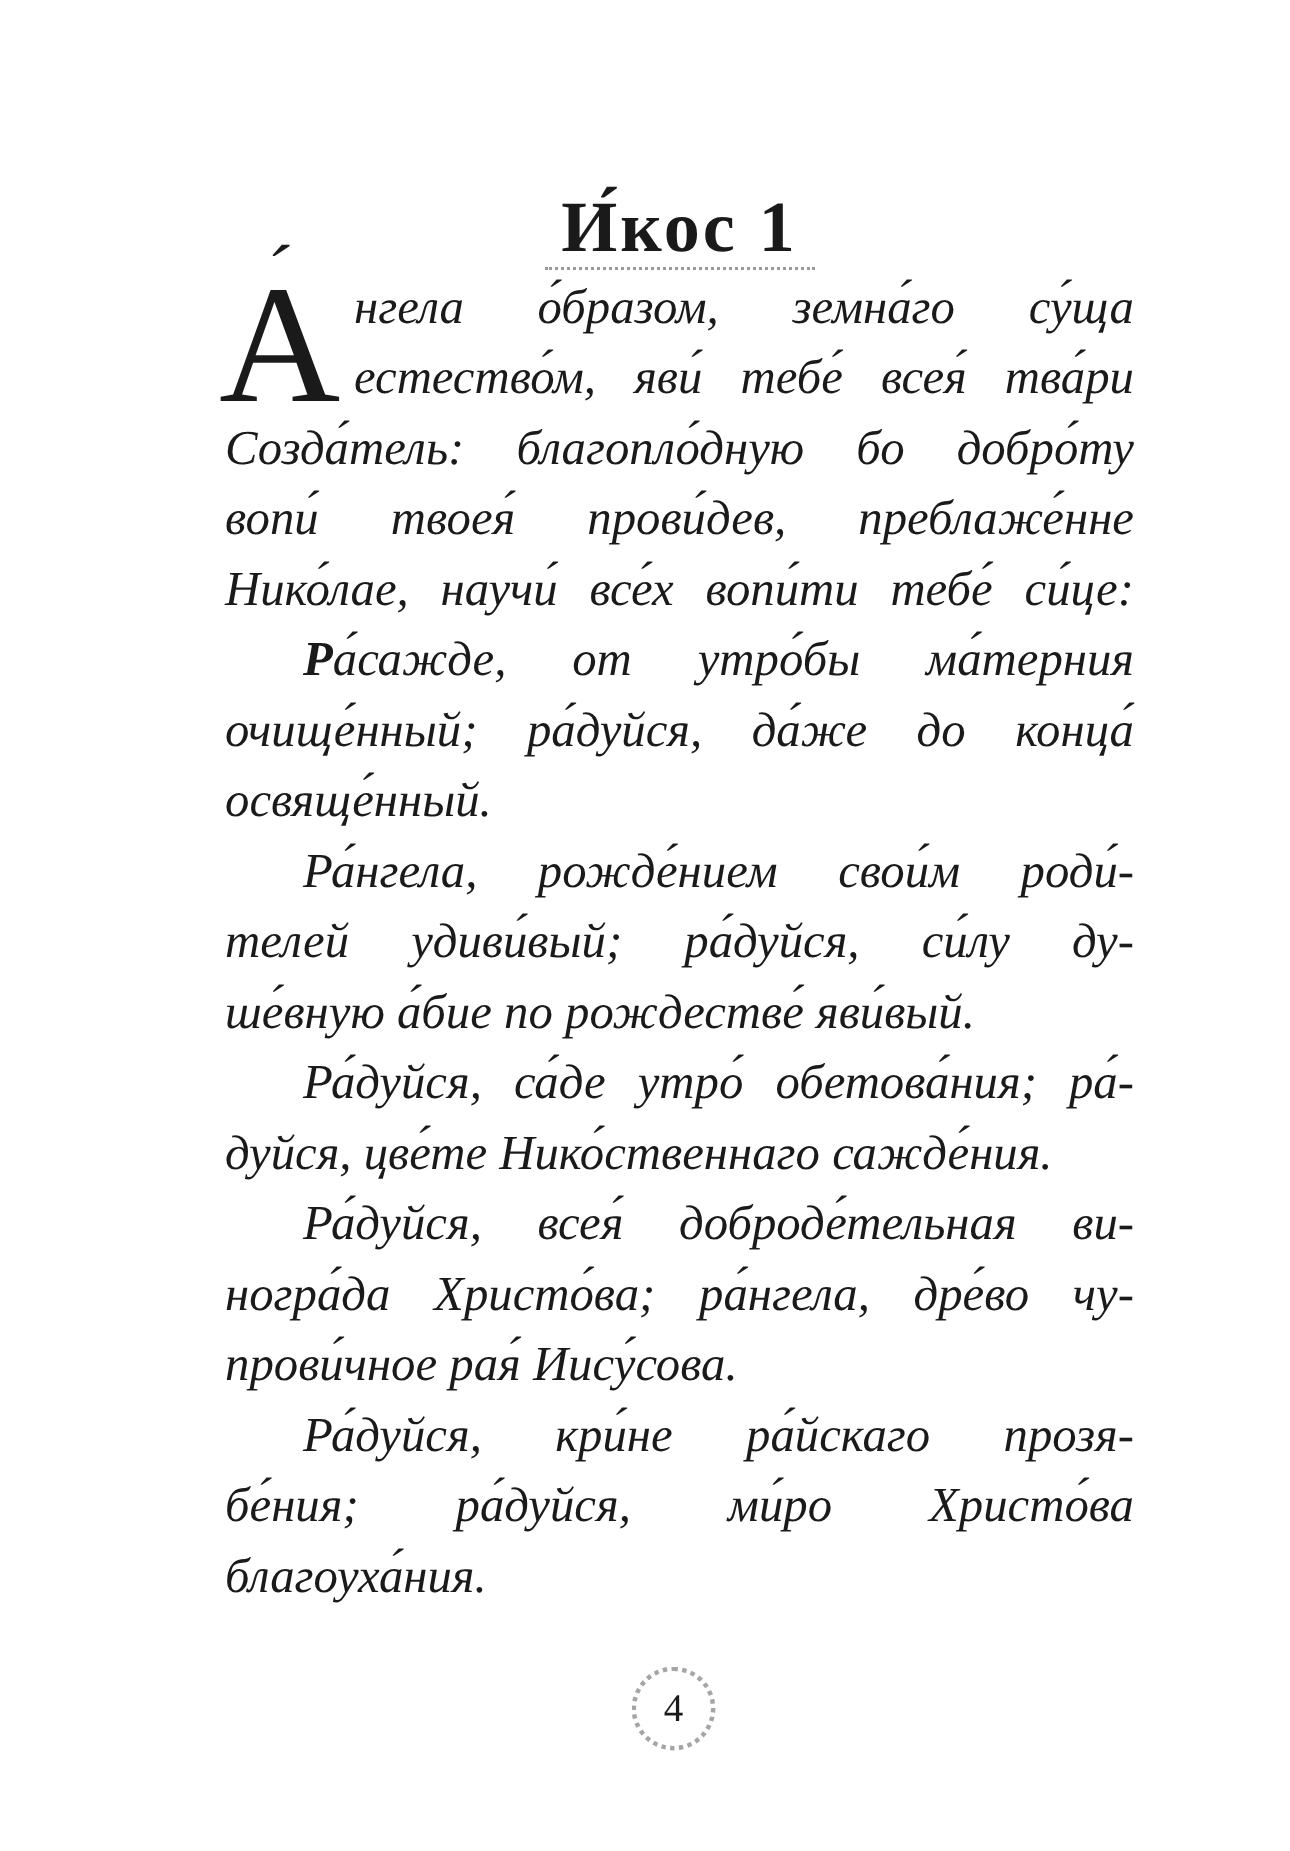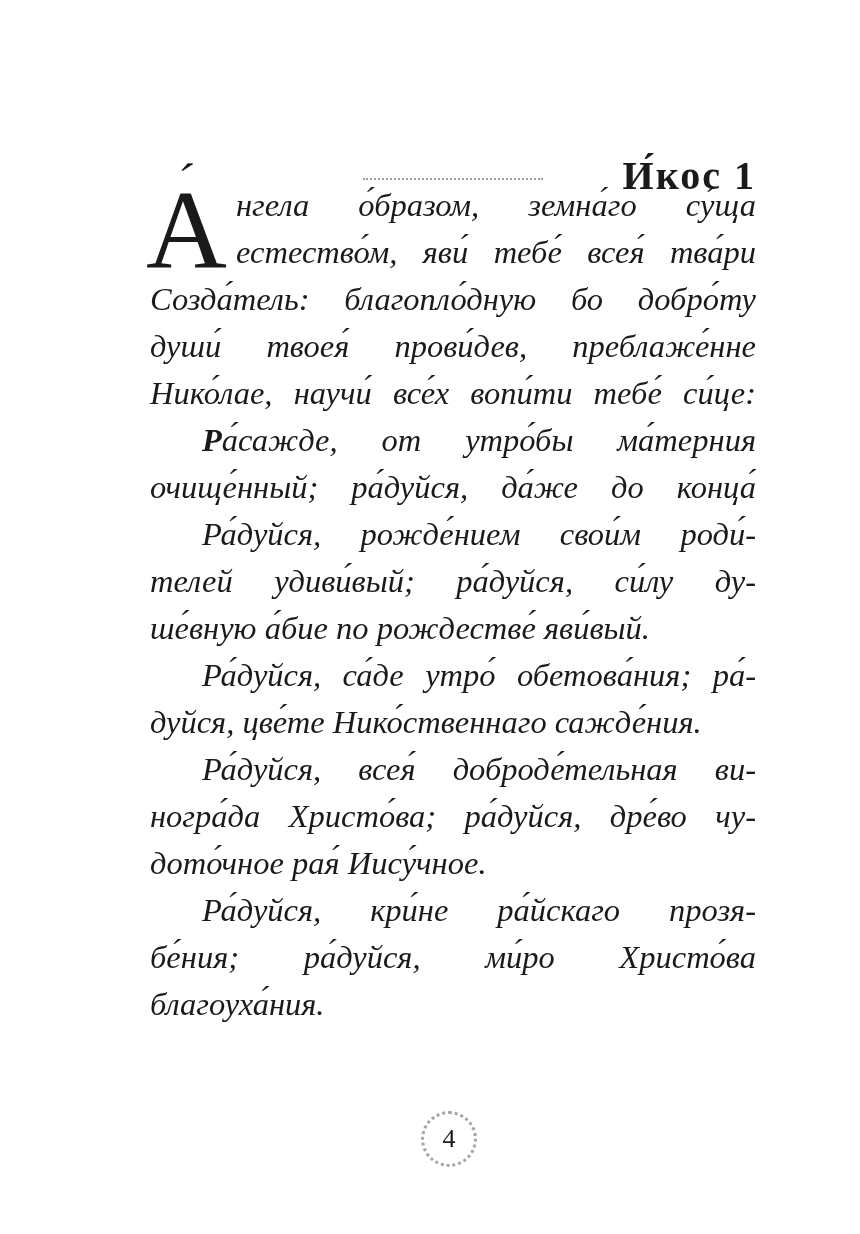--- a/index.html
+++ b/index.html
@@ -1,20 +1,20 @@
 <!DOCTYPE html>
 <html><head>
 <meta charset="utf-8">
 <style>
   html, body { margin:0; padding:0; background:#ffffff; }
   body { width:860px; height:1234px; position:relative; overflow:hidden;
          font-family:"Liberation Serif", "DejaVu Serif", serif; color:#1a1a1a; }
   .page { position:absolute; left:150px; top:0; width:606px; }
-  .title { position:absolute; left:0; top:128px; width:606px; text-align:right;
-           font-size:40px; font-weight:bold; letter-spacing:2px; line-height:48px;margin-top:24px; }
+  .title { position:absolute; left:0; top:128px; width:606px; text-align:center;
+           font-size:48px; font-weight:bold; letter-spacing:2px; line-height:48px; }
   .title-rule { position:absolute; left:213px; top:178px; width:180px; height:0;
            border-top:2px dotted #9a9a9a; }
   .body { position:absolute; left:0; top:182px; width:606px; font-size:32.5px;
           line-height:47px; }
   .line { display:block; white-space:nowrap; text-align:justify; text-align-last:justify; height:47px;font-style:italic; }
   .line.last { text-align-last:left; }
   .line.indent { padding-left:52px; }
   .line.drop { padding-left:86px; }
   .dropcap { position:absolute; left:-4px; top:0px; font-size:112px; line-height:96px; font-weight:normal; }
   .dropcap-accent { position:absolute; left:26px; top:-24px; font-size:50px; transform:skewX(-10deg); }
@@ -29,31 +29,32 @@
   <div class="title">И́кос 1</div>
   <div class="title-rule"></div>
 
   <div class="body">
     <span class="dropcap">А</span>
     <span class="dropcap-accent">´</span>
 
     <span class="line drop">нгела о́бразом, земна́го су́ща</span>
     <span class="line drop">естество́м, яви́ тебе́ всея́ тва́ри</span>
     <span class="line">Созда́тель: благопло́дную бо добро́ту</span>
-    <span class="line">души́ твоея́ прови́дев, преблаже́нне</span>
+    <span class="line">вопи́ твоея́ прови́дев, преблаже́нне</span>
     <span class="line">Нико́лае, научи́ все́х вопи́ти тебе́ си́це:</span>
     <span class="line indent"><span class="bold-initial">Р</span><span>а́сажде, от утро́бы ма́терния</span></span>
     <span class="line">очище́нный; ра́дуйся, да́же до конца́</span>
-    <span class="line indent">Ра́дуйся, рожде́нием свои́м роди́-</span>
+    <span class="line last">освяще́нный.</span>
+    <span class="line indent">Ра́нгела, рожде́нием свои́м роди́-</span>
     <span class="line">телей удиви́вый; ра́дуйся, си́лу ду-</span>
     <span class="line last">ше́вную а́бие по рождестве́ яви́вый.</span>
     <span class="line indent">Ра́дуйся, са́де утро́ обетова́ния; ра́-</span>
     <span class="line last">дуйся, цве́те Нико́ственнаго сажде́ния.</span>
     <span class="line indent">Ра́дуйся, всея́ доброде́тельная ви-</span>
-    <span class="line">ногра́да Христо́ва; ра́дуйся, дре́во чу-</span>
-    <span class="line last">дото́чное рая́ Иису́чное.</span>
+    <span class="line">ногра́да Христо́ва; ра́нгела, дре́во чу-</span>
+    <span class="line last">прови́чное рая́ Иису́сова.</span>
     <span class="line indent">Ра́дуйся, кри́не ра́йскаго прозя-</span>
     <span class="line">бе́ния; ра́дуйся, ми́ро Христо́ва</span>
     <span class="line last">благоуха́ния.</span>
   </div>
 </div>
 
 <div class="pagenum">4</div>
 
 </body></html>

